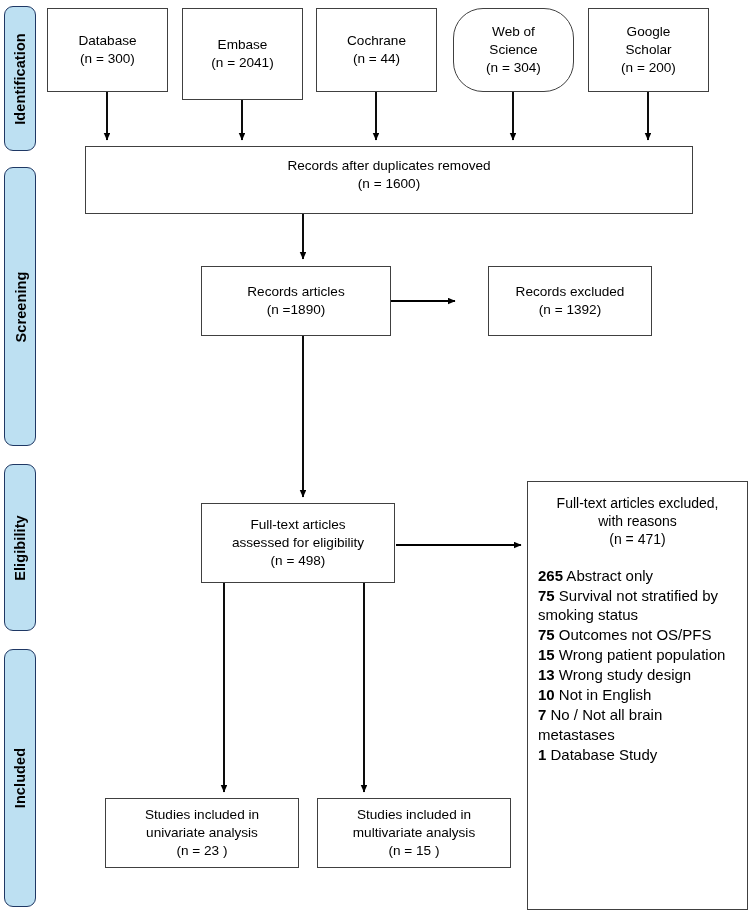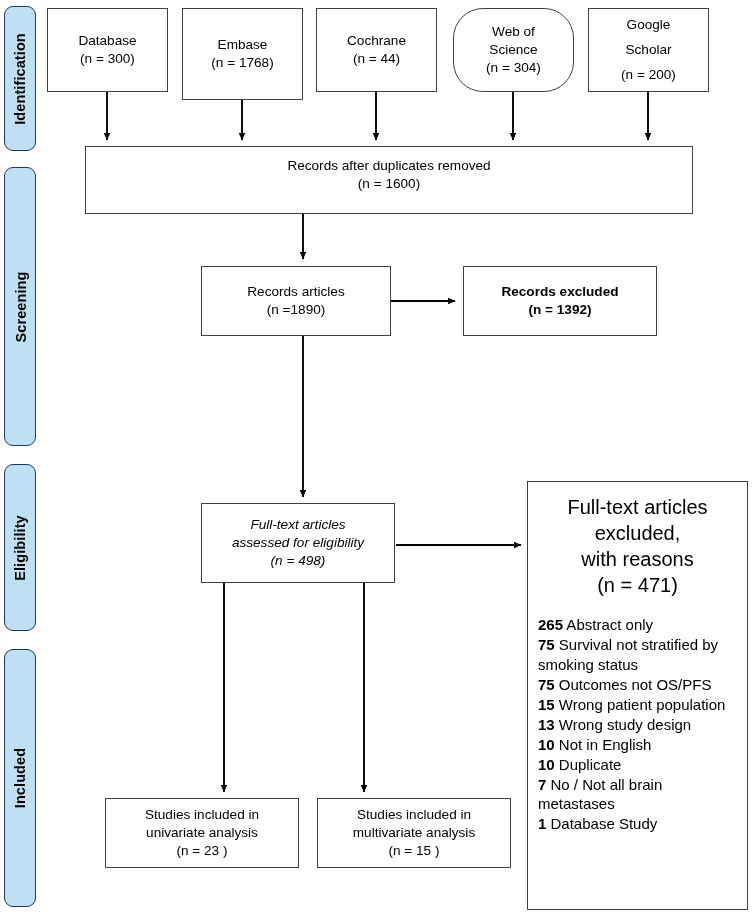--- a/index.html
+++ b/index.html
@@ -63,21 +63,21 @@
   }
   .flowbox .line { display: block; white-space: pre-wrap; }
   
   .flowbox.topalign {
     justify-content: flex-start;
     align-items: stretch;
     padding: 12px 10px 10px 10px;
   }
   .excl-head {
     text-align: center;
-    font-size: 20px;
+    font-size: 14px;
     line-height: 1.30;
   }
   .excl-list {
     margin-top: 17px;
     text-align: left;
     font-size: 15px;
     line-height: 1.33;
   }
   .excl-list .reason { display: block; }
   .excl-list .reason b { font-weight: bold; }
@@ -151,75 +151,74 @@
     <span class="stage-label">Included</span>
   </div>
 
   <div class="flowbox" style="left:47px; top:8px; width:121px; height:84px;">
     <span class="line">Database</span>
     <span class="line">(n = 300)</span>
   </div>
 
   <div class="flowbox" style="left:182px; top:8px; width:121px; height:92px;">
     <span class="line">Embase</span>
-    <span class="line">(n = 1768)</span>
+    <span class="line">(n = 2041)</span>
   </div>
 
   <div class="flowbox" style="left:316px; top:8px; width:121px; height:84px;">
     <span class="line">Cochrane</span>
     <span class="line">(n = 44)</span>
   </div>
 
   <div class="flowbox" style="left:453px; top:8px; width:121px; height:84px;border-radius:30px;">
     <span class="line">Web of</span>
     <span class="line">Science</span>
     <span class="line">(n = 304)</span>
   </div>
 
-  <div class="flowbox" style="left:588px; top:8px; width:121px; height:84px;gap:7px;">
+  <div class="flowbox" style="left:588px; top:8px; width:121px; height:84px;">
     <span class="line">Google</span>
     <span class="line">Scholar</span>
     <span class="line">(n = 200)</span>
   </div>
 
   <div class="flowbox" style="left:85px; top:146px; width:608px; height:68px; justify-content:flex-start; padding-top:10px;">
     <span class="line">Records after duplicates removed</span>
     <span class="line">(n = 1600)</span>
   </div>
 
   <div class="flowbox" style="left:201px; top:266px; width:190px; height:70px;">
     <span class="line">Records articles</span>
     <span class="line">(n =1890)</span>
   </div>
 
-  <div class="flowbox" style="left:463px; top:266px; width:194px; height:70px;font-weight:bold;">
+  <div class="flowbox" style="left:488px; top:266px; width:164px; height:70px;">
     <span class="line">Records excluded</span>
     <span class="line">(n = 1392)</span>
   </div>
 
-  <div class="flowbox" style="left:201px; top:503px; width:194px; height:80px;font-style:italic;">
+  <div class="flowbox" style="left:201px; top:503px; width:194px; height:80px;">
     <span class="line">Full-text articles</span>
     <span class="line">assessed for eligibility</span>
     <span class="line">(n = 498)</span>
   </div>
 
   <div class="flowbox topalign" style="left:527px; top:481px; width:221px; height:429px;">
     <div class="excl-head">
       <span class="line">Full-text articles excluded,</span>
       <span class="line">with reasons</span>
       <span class="line">(n = 471)</span>
     </div>
     <div class="excl-list" id="exclusion-reason-list">
         <span class="reason"><b>265</b><span> Abstract only</span></span>
         <span class="reason"><b>75</b><span> Survival not stratified by smoking status</span></span>
         <span class="reason"><b>75</b><span> Outcomes not OS/PFS</span></span>
         <span class="reason"><b>15</b><span> Wrong patient population</span></span>
         <span class="reason"><b>13</b><span> Wrong study design</span></span>
         <span class="reason"><b>10</b><span> Not in English</span></span>
-        <span class="reason"><b>10</b><span> Duplicate</span></span>
         <span class="reason"><b>7</b><span> No / Not all brain metastases</span></span>
         <span class="reason"><b>1</b><span> Database Study</span></span>
       </div>
   </div>
 
   <div class="flowbox" style="left:105px; top:798px; width:194px; height:70px;">
     <span class="line">Studies included in</span>
     <span class="line">univariate analysis</span>
     <span class="line">(n = 23 )</span>
   </div>

